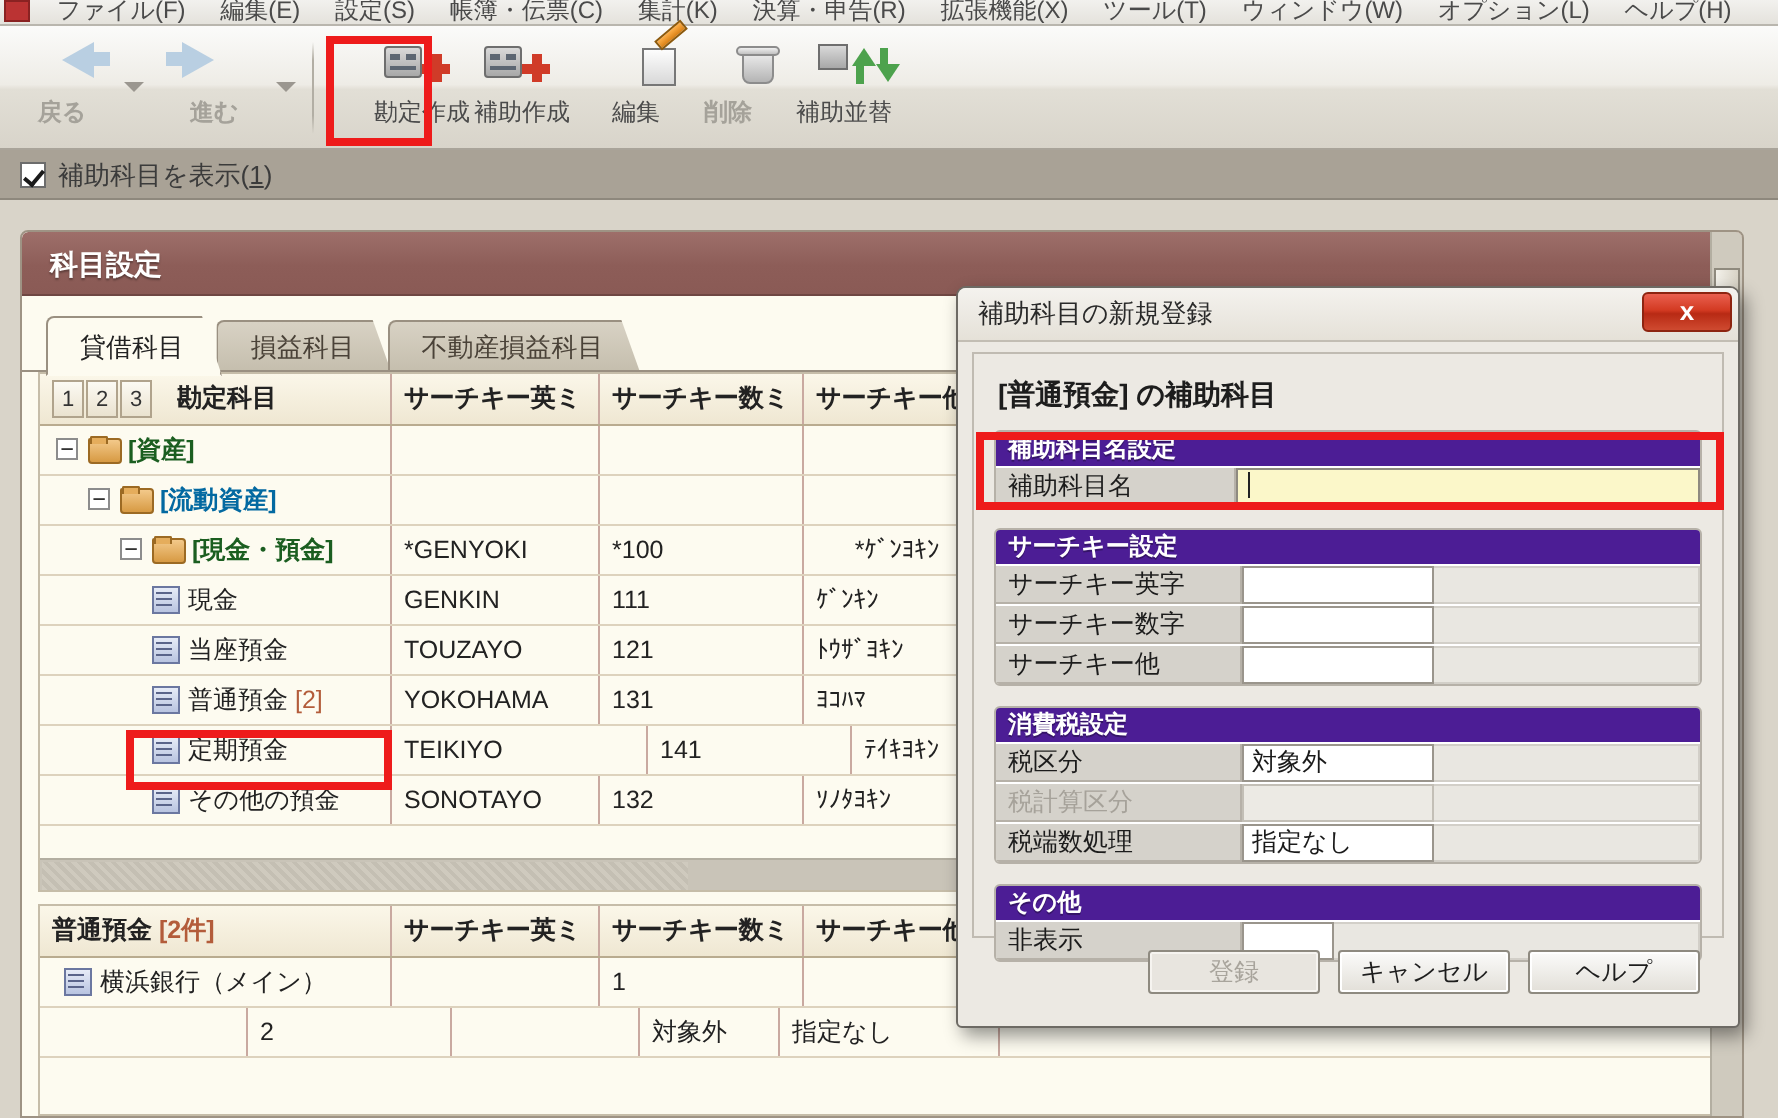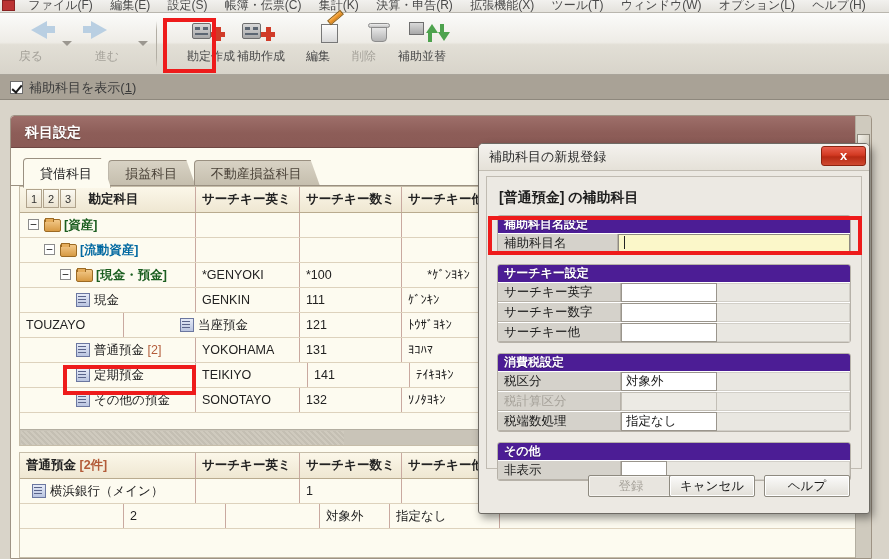--- a/index.html
+++ b/index.html
@@ -38,21 +38,21 @@
     position: absolute; left: 0; top: 13px; width: 889px; height: 62px;
     background: linear-gradient(#fbfbfa 0%, #eeece6 48%, #e2dfd6 52%, #d8d4ca 100%);
     border-bottom: 1px solid #a9a49a;
   }
   .tbitem {
     position: absolute; top: 4px; height: 54px;
     text-align: center; color: #555;
   }
   .tbitem .glyph { display: block; height: 30px; margin-top: 2px; }
   .tbitem .lbl { display: block; font-size: 12px; line-height: 14px; color: #4b4b4b; white-space: nowrap; }
-  .tbitem.disabled .lbl { color: #a5a29a; }
+  .tbitem.disabled .lbl { color: #a5a29a; font-weight: bold; }
   .tbsep { position: absolute; top: 8px; width: 1px; height: 46px;
     background: linear-gradient(transparent, #b2aea4 20%, #b2aea4 80%, transparent); }
   .dropcaret { position: absolute; width: 0; height: 0;
     border-left: 5px solid transparent; border-right: 5px solid transparent;
     border-top: 5px solid #9b9790; }
 
   
   .arrow-l, .arrow-r {
     width: 26px; height: 22px; margin: 2px auto 0; position: relative;
   }
@@ -492,38 +492,38 @@
             </div>
             <div class="grow">
               <div class="gcell" style="width: 176px; padding-left: 56px;"><span class="treeicon-leaf"></span><span>現金</span></div>
               <div class="gcell" style="width: 104px;">GENKIN</div>
               <div class="gcell" style="width: 102px;">111</div>
               <div class="gcell" style="width: 94px;">ｹﾞﾝｷﾝ</div>
               <div class="gcell" style="width: 70px;">借方</div>
               <div class="gcell nb" style="flex: 1 1 0%;"></div>
             </div>
             <div class="grow">
+              <div class="gcell" style="width: 176px; padding-left: 56px;"><span class="treeicon-leaf"></span><span>当座預金</span></div>
               <div class="gcell" style="width: 104px;">TOUZAYO</div>
-              <div class="gcell" style="width: 176px; padding-left: 56px;"><span class="treeicon-leaf"></span><span>当座預金</span></div>
               <div class="gcell" style="width: 102px;">121</div>
               <div class="gcell" style="width: 94px;">ﾄｳｻﾞﾖｷﾝ</div>
               <div class="gcell" style="width: 70px;">借方</div>
               <div class="gcell nb" style="flex: 1 1 0%;"></div>
             </div>
             <div class="grow">
               <div class="gcell" style="width: 176px; padding-left: 56px;"><span class="treeicon-leaf"></span><span>普通預金 <span class="cnt">[2]</span></span></div>
               <div class="gcell" style="width: 104px;">YOKOHAMA</div>
               <div class="gcell" style="width: 102px;">131</div>
               <div class="gcell" style="width: 94px;">ﾖｺﾊﾏ</div>
               <div class="gcell" style="width: 70px;">借方</div>
               <div class="gcell nb" style="flex: 1 1 0%;"></div>
             </div>
             <div class="grow">
               <div class="gcell" style="width: 176px; padding-left: 56px;"><span class="treeicon-leaf"></span><span>定期預金</span></div>
-              <div class="gcell" style="width: 112px;">TEIKIYO</div>
+              <div class="gcell" style="width: 128px;">TEIKIYO</div>
               <div class="gcell" style="width: 102px;">141</div>
               <div class="gcell" style="width: 94px;">ﾃｲｷﾖｷﾝ</div>
               <div class="gcell" style="width: 70px;">借方</div>
               <div class="gcell nb" style="flex: 1 1 0%;"></div>
             </div>
             <div class="grow">
               <div class="gcell" style="width: 176px; padding-left: 56px;"><span class="treeicon-leaf"></span><span>その他の預金</span></div>
               <div class="gcell" style="width: 104px;">SONOTAYO</div>
               <div class="gcell" style="width: 102px;">132</div>
               <div class="gcell" style="width: 94px;">ｿﾉﾀﾖｷﾝ</div>
@@ -654,21 +654,21 @@
           <div class="flabel">非表示</div>
           <div class="fval">
               <div class="fin" style="width:46px;"></div>
               <div class="frest"></div>
             </div>
         </div>
       </div>
     </div>
 
     <div class="dlg-buttons">
-      <div class="dbtn disabled" style="left:109px;">登録</div>
+      <div class="dbtn disabled" style="left:95px;">登録</div>
       <div class="dbtn" style="left:190px;">キャンセル</div>
       <div class="dbtn" style="left:285px;">ヘルプ</div>
     </div>
   </div>
 
   <div class="redbox" style="left:163px; top:18px; width:53px; height:55px;"></div>
   <div class="redbox" style="left:63px; top:365px; width:133px; height:30px;"></div>
   <div class="redbox" style="left:488px; top:216px; width:374px; height:39px;"></div>
 
 </div>

